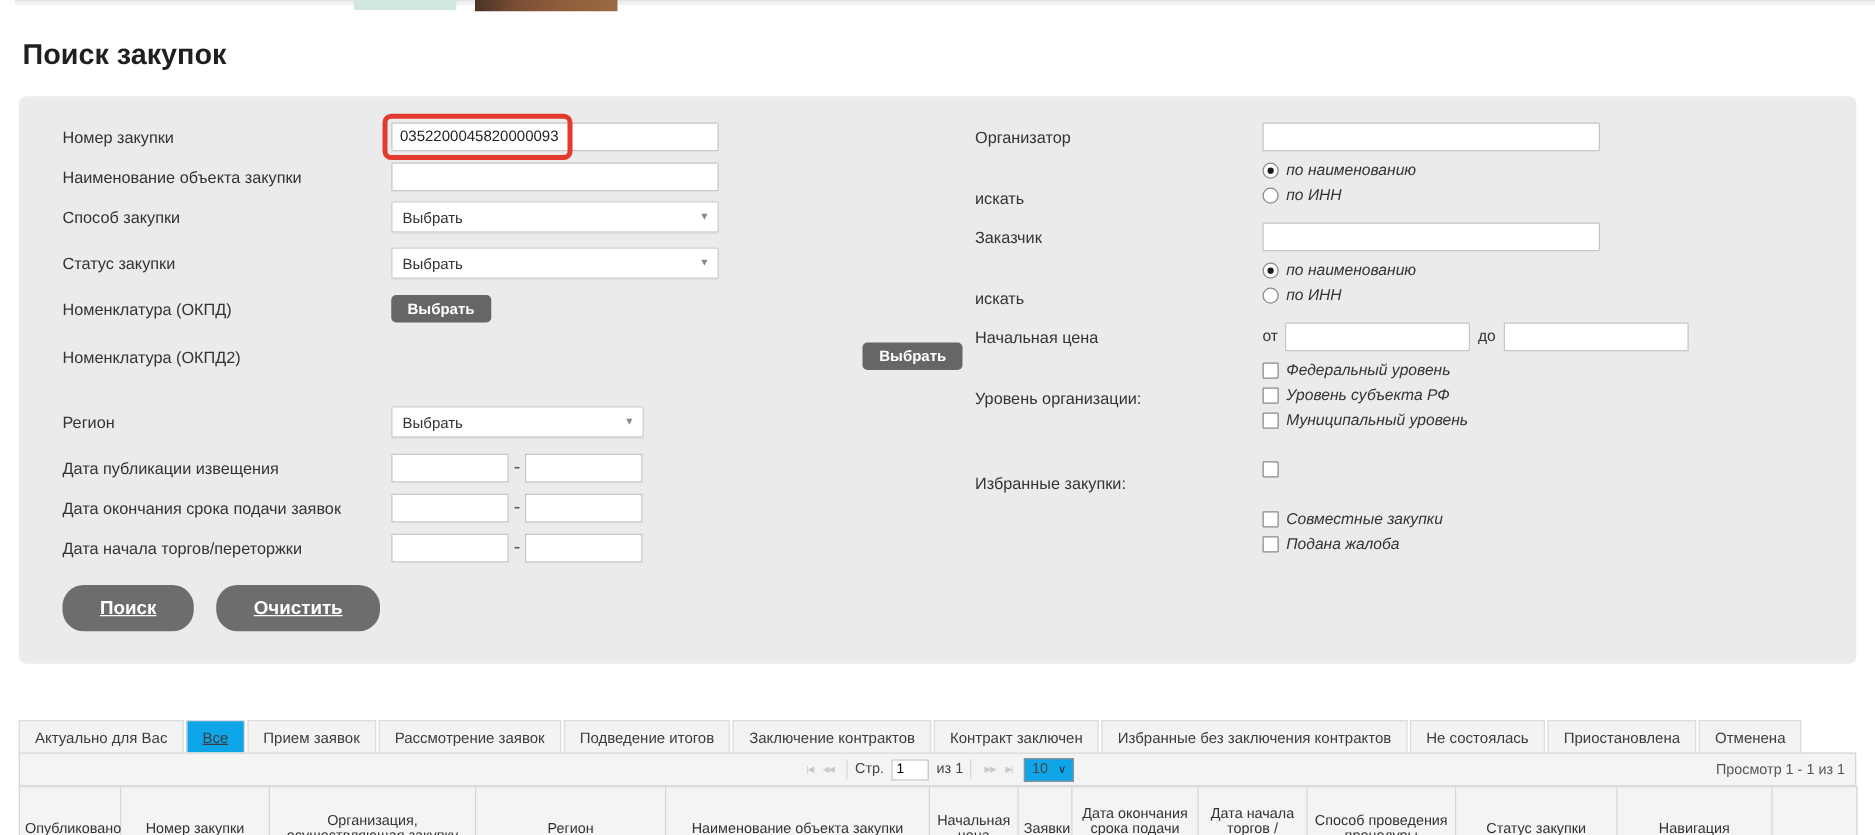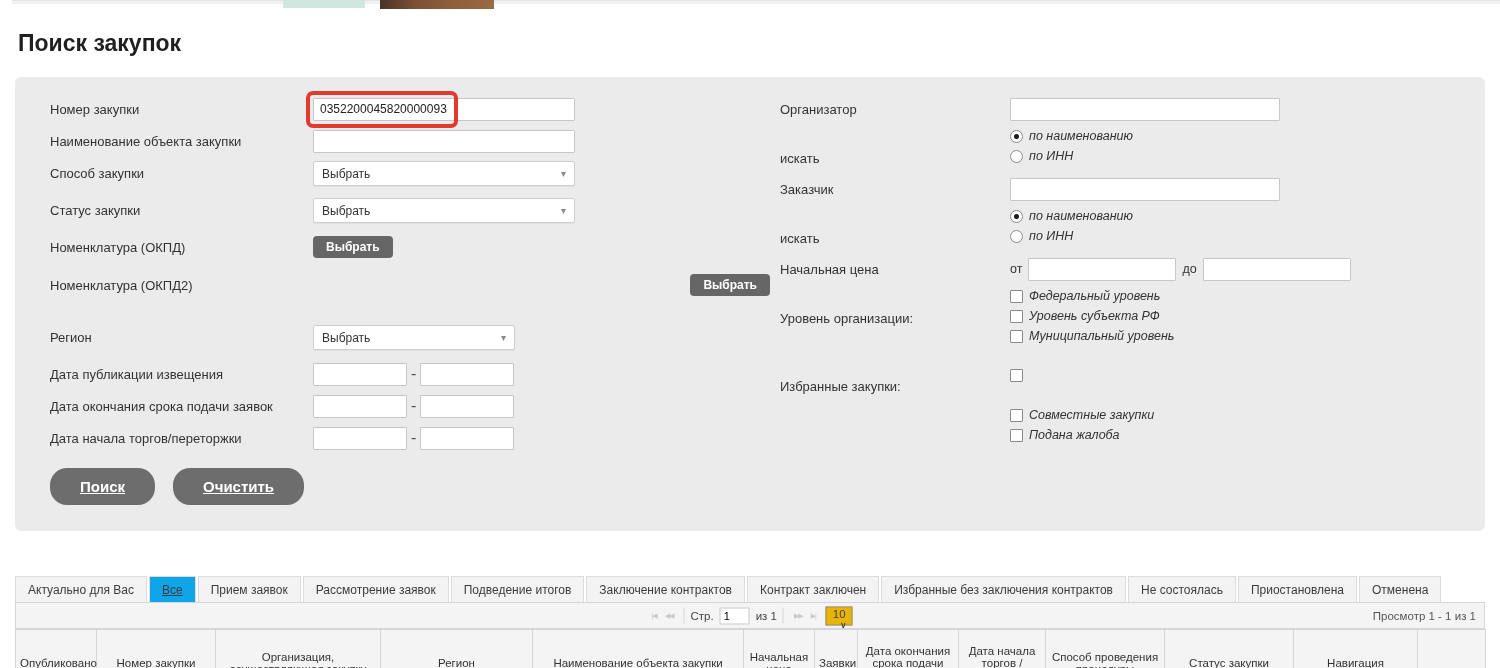--- a/index.html
+++ b/index.html
@@ -52,21 +52,21 @@
   .tabs { margin:45px 15px 0 15px; display:flex; align-items:flex-start; }
   .tab { background:#f3f3f3; border:1px solid #dcdcdc; border-bottom:none; padding:6px 12px 5px; font-size:12px; color:#3c3c3c; margin-right:2px; cursor:pointer; white-space:nowrap; }
   .tab.selected { background:#0ea5e9;text-decoration:underline; }
 
   
   .pagerbar { margin:0 15px; background:#f4f4f4; border:1px solid #d6d6d6; height:27px; position:relative; font-size:11.5px; color:#444; }
   .pager-center { position:absolute; left:50%; top:50%; transform:translate(-50%,-50%); display:flex; align-items:center; white-space:nowrap; }
   .pgbtn { color:#c9c9c9; font-size:7px; letter-spacing:-1px; margin:0 4px; cursor:pointer; }
   .pgsep { width:1px; height:16px; background:#d6d6d6; margin:0 6px; }
   .pager-center input.pg { width:30px; height:17px; border:1px solid #c6c6c6; font:11px "Liberation Sans",sans-serif; padding:1px 3px; }
-  .pgsize { border:1px solid #8f8f8f; background:#eab308; height:19px; display:flex; align-items:center; padding:0 5px; margin-left:6px; cursor:pointer;flex-direction:column; }
+  .pgsize { border:1px solid #8f8f8f; background:#0ea5e9; height:19px; display:flex; align-items:center; padding:0 5px; margin-left:6px; cursor:pointer; }
   .pgsize .chev { margin-left:8px; font-size:9px; color:#222; }
   .pager-view { position:absolute; right:8px; top:50%; transform:translateY(-50%); font-size:11.5px; color:#555; }
   .mr6{margin-right:6px;} .ml6{margin-left:6px;}
 
   
   table.grid { margin:0 15px; width:1470px; border-collapse:collapse; table-layout:fixed; }
   table.grid th { background:#f4f4f4; border:1px solid #d6d6d6; font-size:11.5px; font-weight:normal; color:#333; text-align:center; vertical-align:middle; padding:6px 4px; height:66px; }
 </style>
 </head>
 <body>

